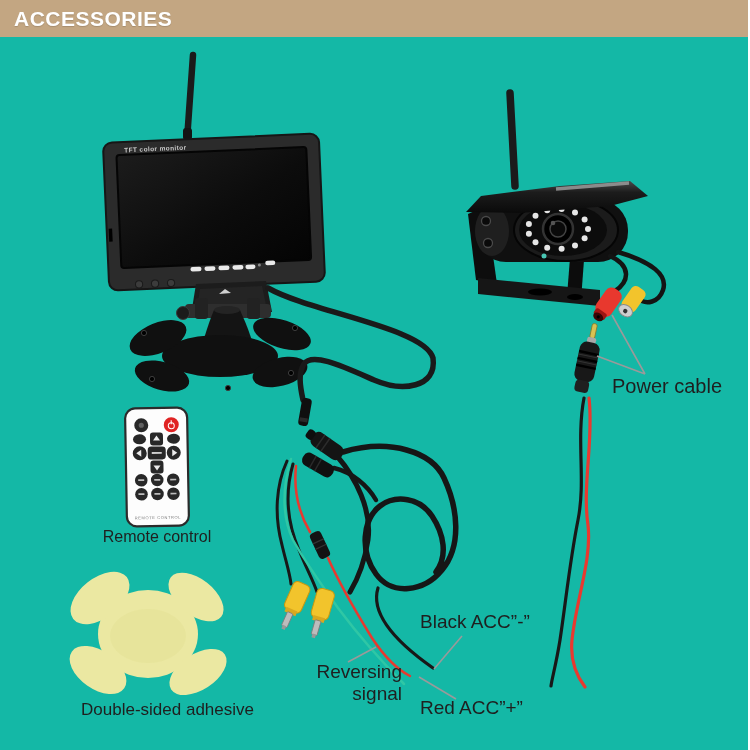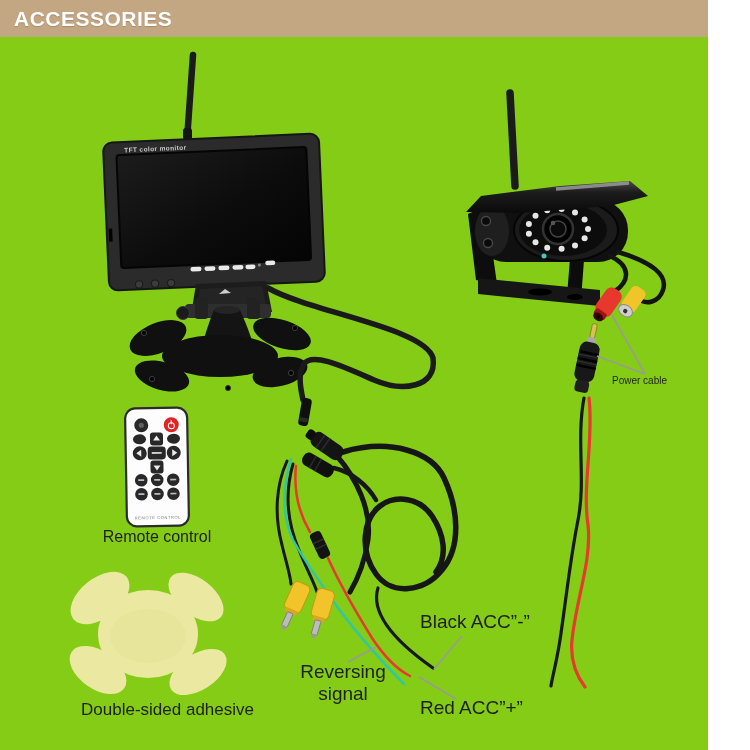--- a/index.html
+++ b/index.html
@@ -3,33 +3,33 @@
 <meta charset="utf-8">
 <style>
   :root{
     --header_bg:#c3a682; --header_text:#ffffff;
     --adhesive_yellow:#ebe8a2; --adhesive_shade:#e2df92;
     --rca_yellow:#f2c42c; --connector_red:#e8382e;
     --wire_red:#e8392f; --wire_green:#2fc7a5; --wire_black:#181818;
     --label_text:#1f1f1f; --pointer_line:#9a9a9a;
   }
   html,body{margin:0;padding:0;background:#fff;}
-  .stage{position:relative;width:708px;height:750px;overflow:hidden;background:#84cc16;
-         font-family:"Liberation Sans","DejaVu Sans",sans-serif;}
+  .stage{position:relative;width:708px;height:750px;overflow:hidden;background:#14b8a6;
+         font-family:"Liberation Sans","DejaVu Sans",sans-serif;padding-left:40px;}
   .banner{position:absolute;left:0;top:0;width:750px;height:37px;background:var(--header_bg);
           display:flex;align-items:center;}
   .banner span{color:var(--header_text);font-weight:bold;font-size:21px;letter-spacing:.5px;
           padding-left:14px;text-shadow:0 1px 1px rgba(0,0,0,.15);}
   svg.collage{position:absolute;left:0;top:0;}
   .lbl{position:absolute;color:var(--label_text);font-size:19px;line-height:1.18;}
-  #lbl-power{left:612px;top:375px;font-size:10px;}
+  #lbl-power{left:612px;top:375px;font-size:20px;}
   #lbl-remote{left:77px;top:528px;width:160px;text-align:center;font-size:16px;}
   #lbl-adhesive{left:50px;top:700px;width:204px;text-align:right;font-size:17px;}
   #lbl-black{left:420px;top:611px;}
-  #lbl-reversing{left:284px;top:661px;width:118px;text-align:center;}
+  #lbl-reversing{left:284px;top:661px;width:118px;text-align:right;}
   #lbl-red{left:420px;top:697px;text-align:right;}
   .c-red{fill:var(--connector_red);}
   .c-rca{fill:var(--rca_yellow);}
   .w-red{stroke:var(--wire_red);}
   .w-green{stroke:var(--wire_green);}
   .pointer{stroke:var(--pointer_line);stroke-width:1.6;fill:none;}
   .fill-adhesive{fill:var(--adhesive_yellow);}
 </style>
 </head>
 <body>

